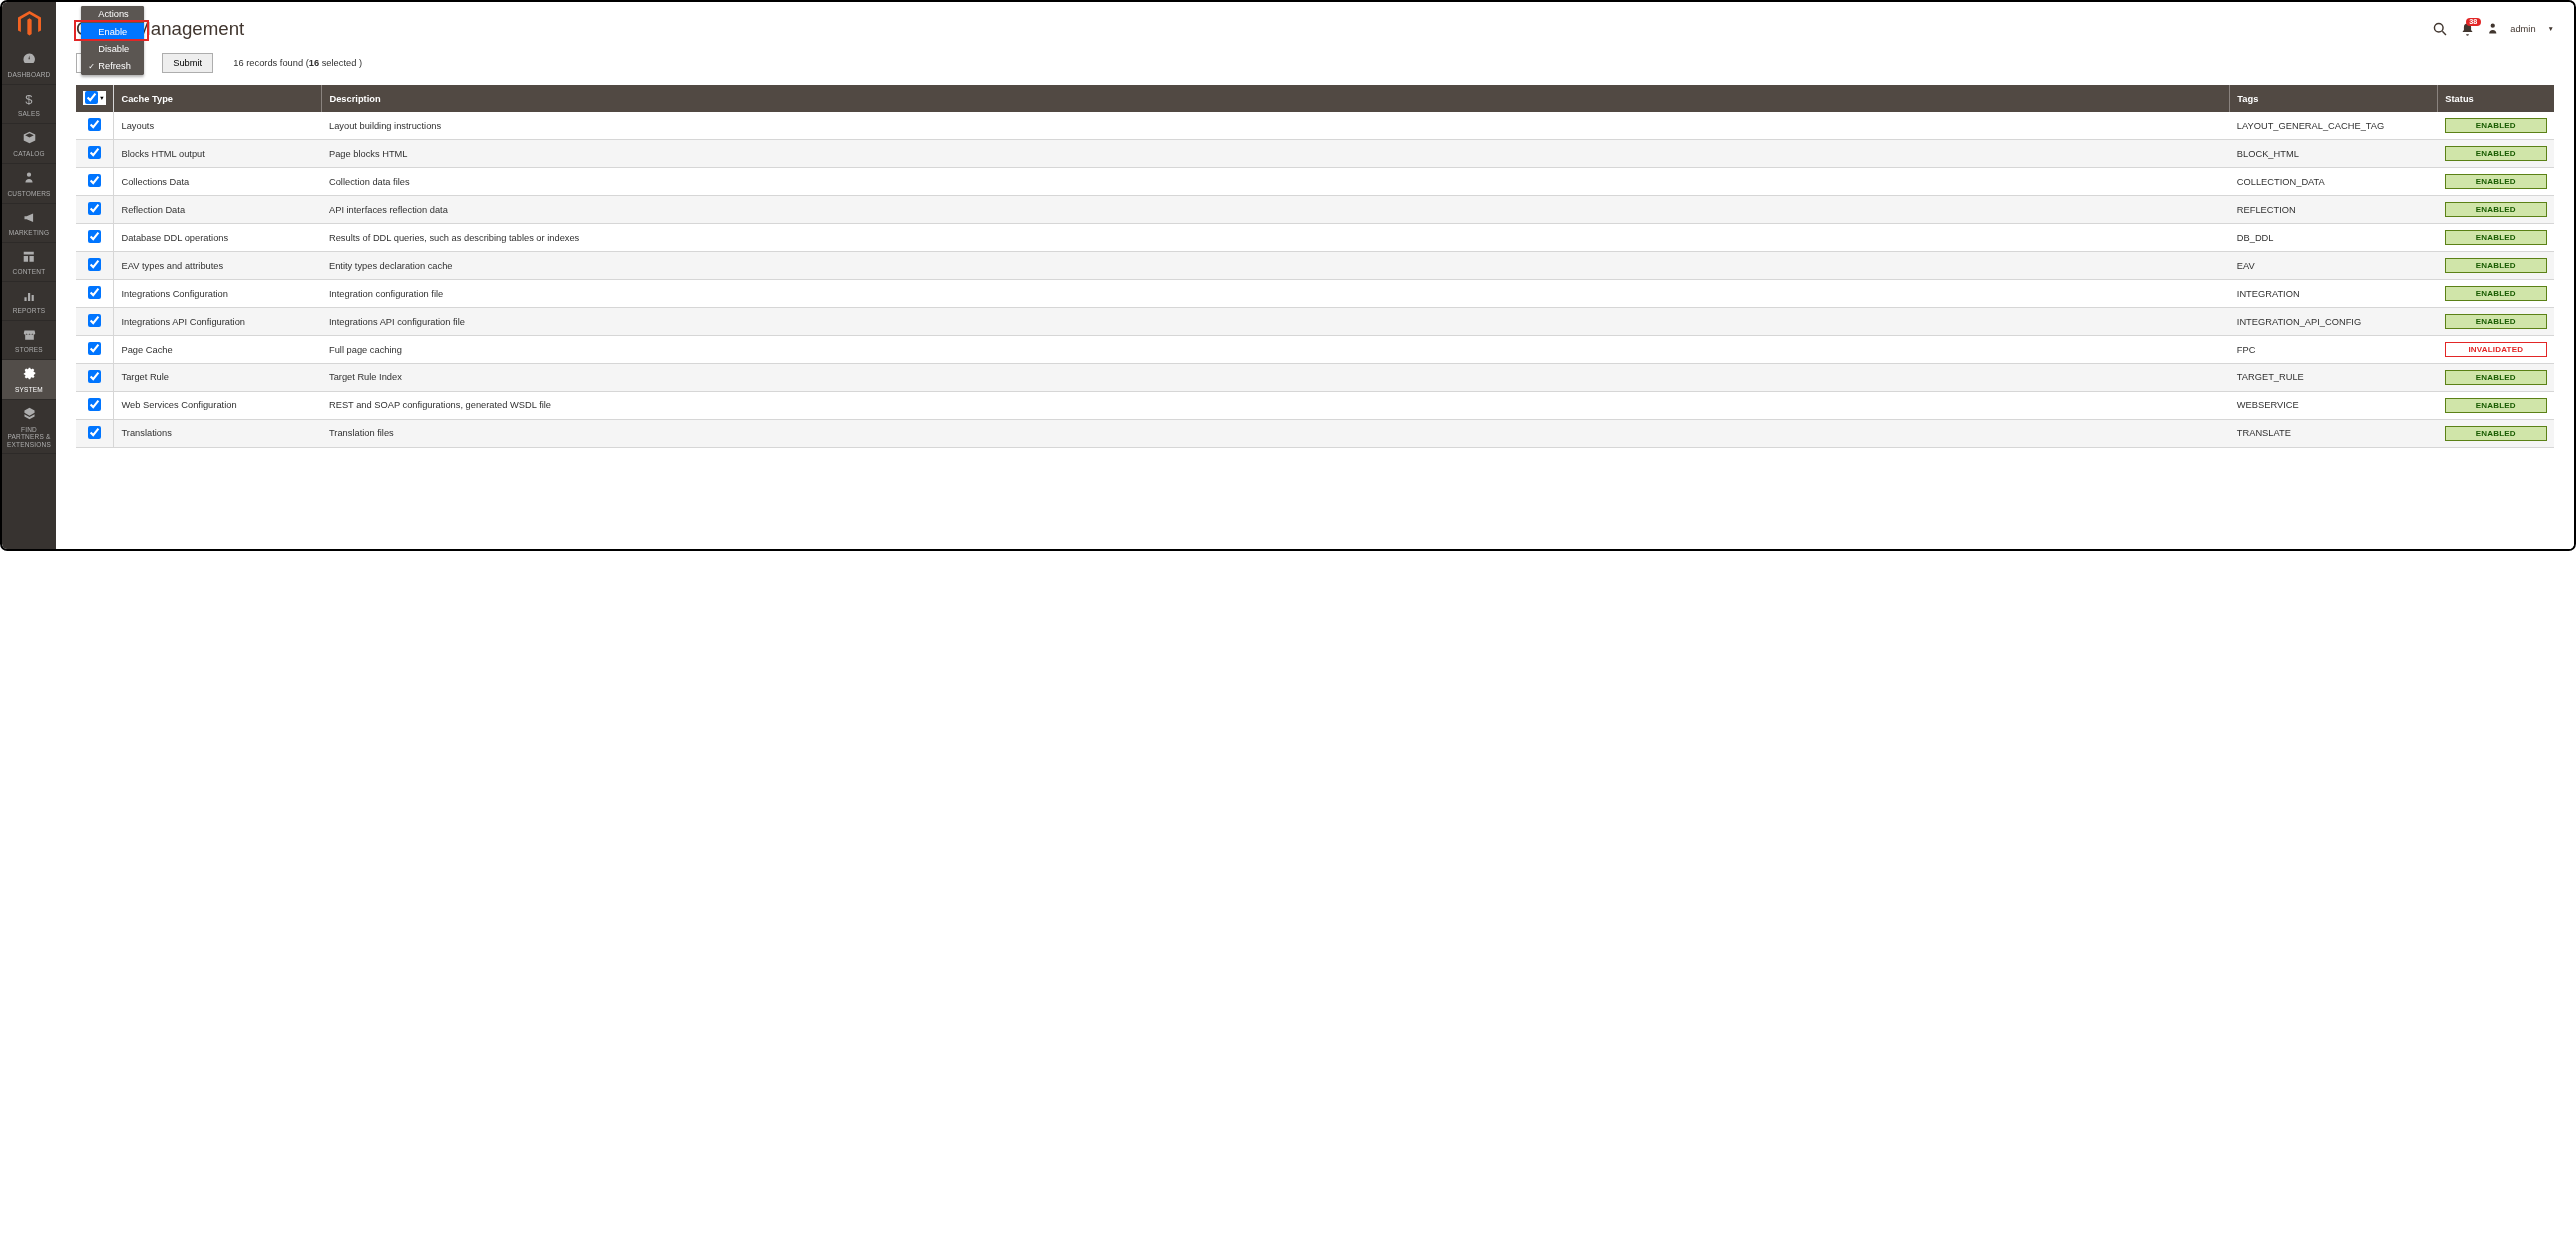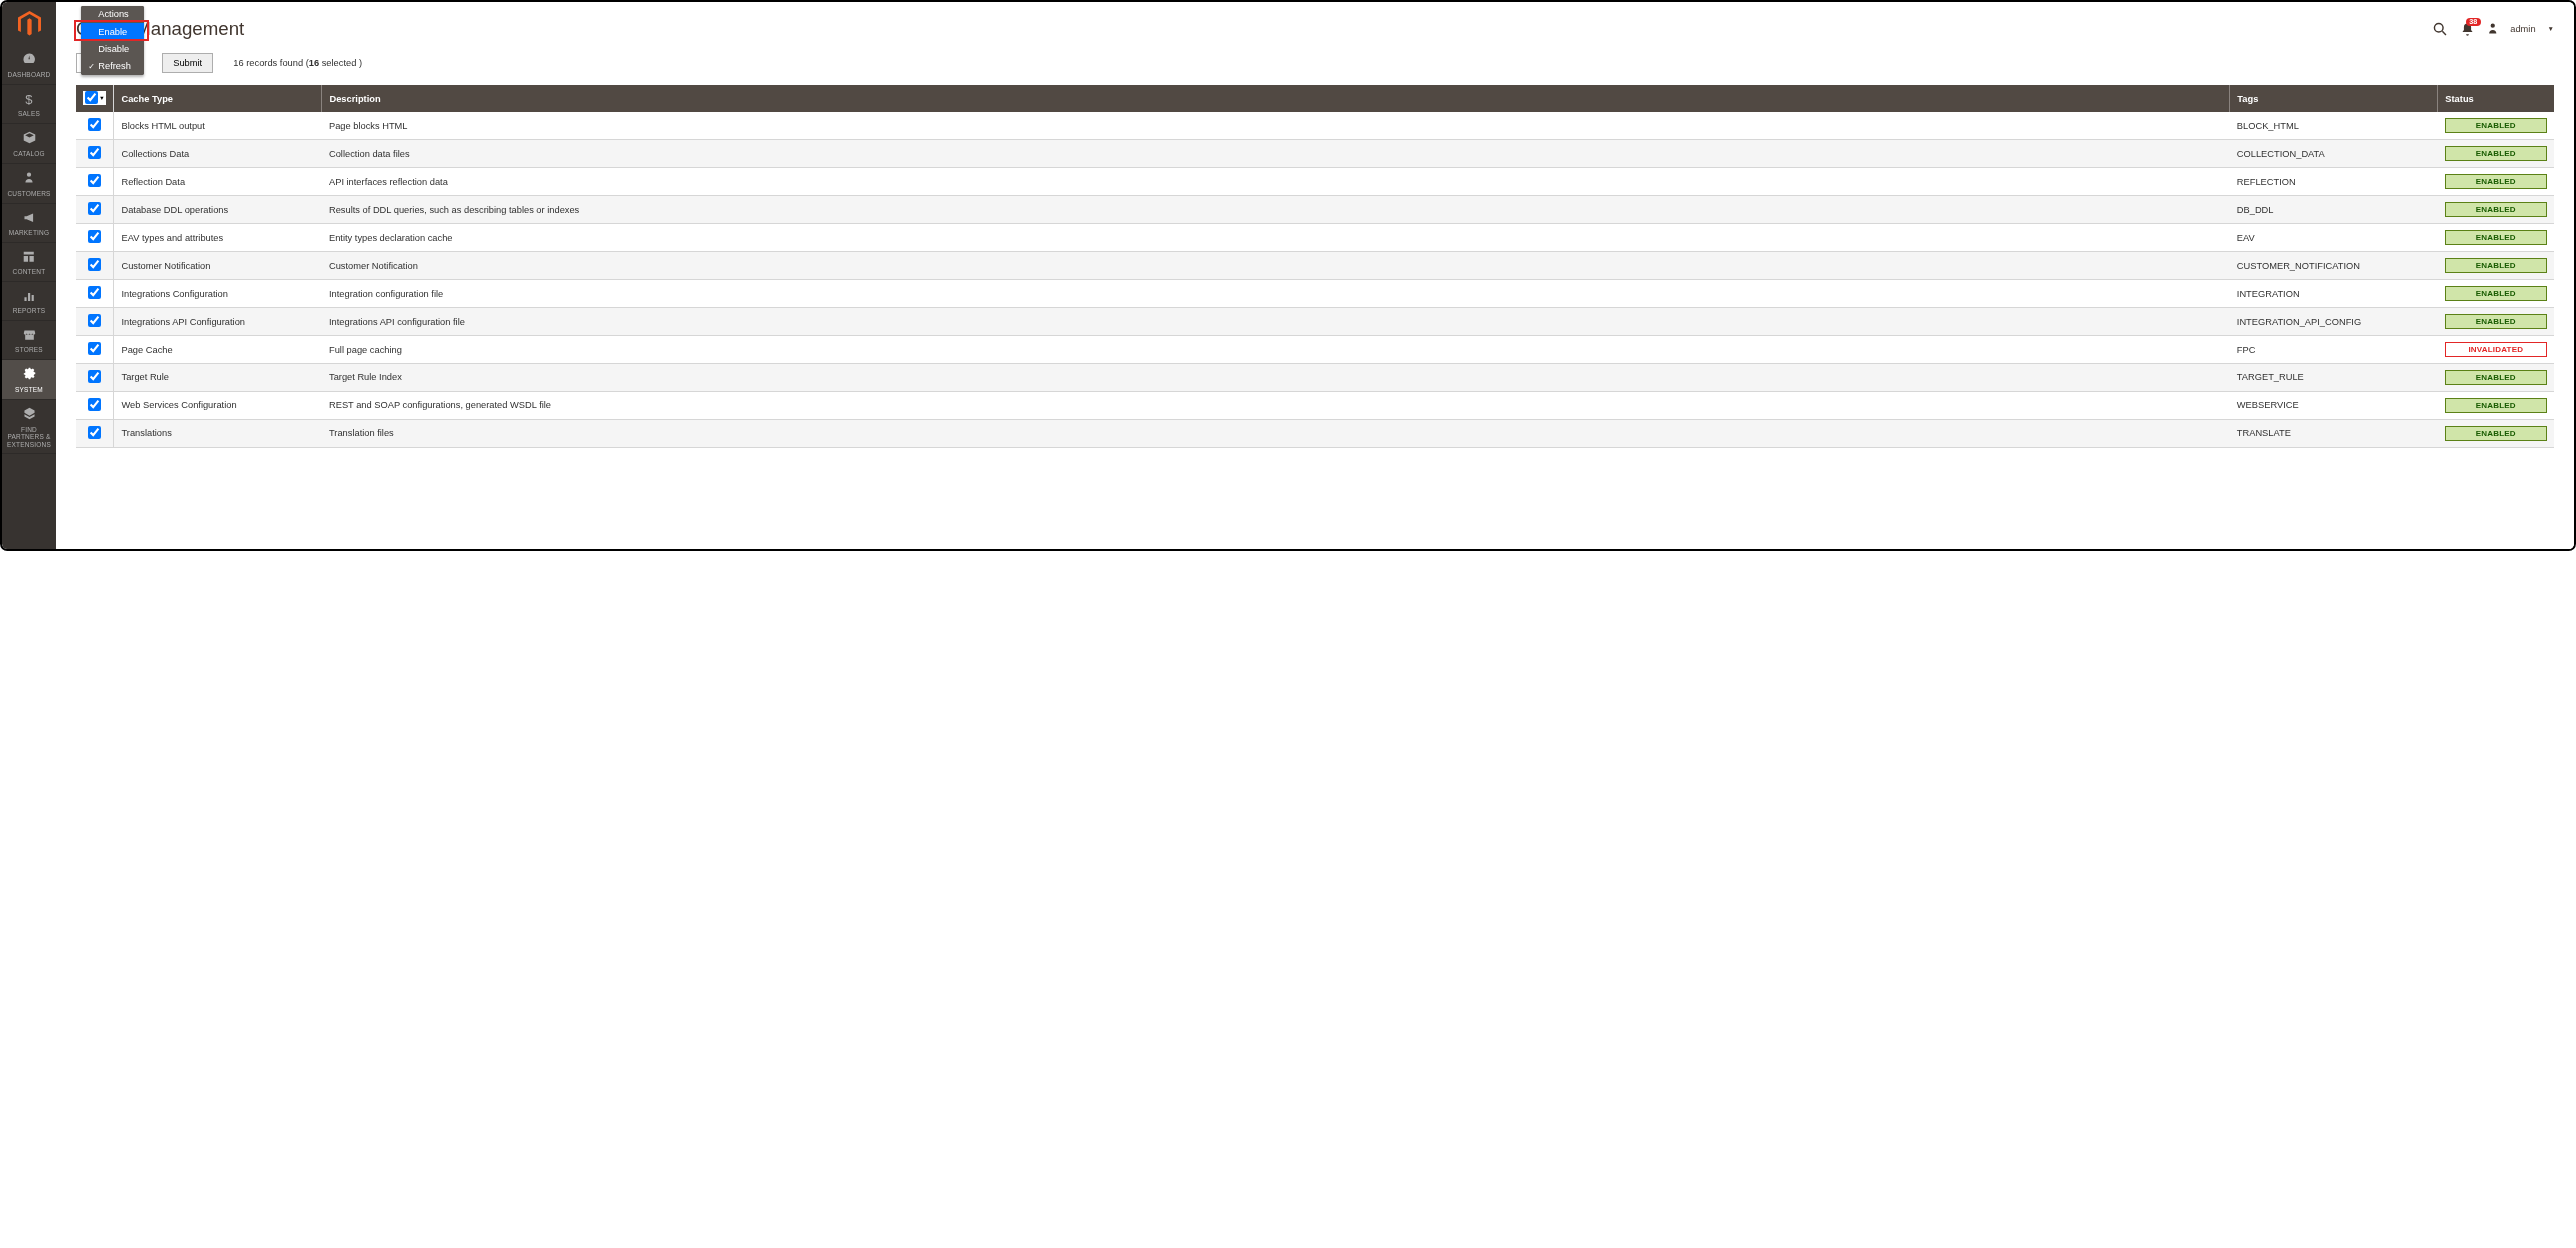--- a/index.html
+++ b/index.html
@@ -340,20 +340,29 @@
           </th>
           <th class="col-cache">Cache Type</th>
           <th class="col-desc">Description</th>
           <th class="col-tags">Tags</th>
           <th class="col-status">Status</th>
         </tr>
       </thead>
       <tbody id="grid-body">
           <tr>
             <td class="check-col"><input type="checkbox" checked="" style=""></td>
+            <td class="col-cache">Layouts</td>
+            <td class="col-desc">Layout building instructions</td>
+            <td class="col-tags">LAYOUT_GENERAL_CACHE_TAG</td>
+            <td class="col-status">
+              <span class="status-pill status-enabled">ENABLED</span>
+            </td>
+          </tr>
+          <tr>
+            <td class="check-col"><input type="checkbox" checked="" style=""></td>
             <td class="col-cache">Blocks HTML output</td>
             <td class="col-desc">Page blocks HTML</td>
             <td class="col-tags">BLOCK_HTML</td>
             <td class="col-status">
               <span class="status-pill status-enabled">ENABLED</span>
             </td>
           </tr>
           <tr>
             <td class="check-col"><input type="checkbox" checked="" style=""></td>
             <td class="col-cache">Collections Data</td>
@@ -379,29 +388,20 @@
             <td class="col-tags">DB_DDL</td>
             <td class="col-status">
               <span class="status-pill status-enabled">ENABLED</span>
             </td>
           </tr>
           <tr>
             <td class="check-col"><input type="checkbox" checked="" style=""></td>
             <td class="col-cache">EAV types and attributes</td>
             <td class="col-desc">Entity types declaration cache</td>
             <td class="col-tags">EAV</td>
-            <td class="col-status">
-              <span class="status-pill status-enabled">ENABLED</span>
-            </td>
-          </tr>
-          <tr>
-            <td class="check-col"><input type="checkbox" checked="" style=""></td>
-            <td class="col-cache">Customer Notification</td>
-            <td class="col-desc">Customer Notification</td>
-            <td class="col-tags">CUSTOMER_NOTIFICATION</td>
             <td class="col-status">
               <span class="status-pill status-enabled">ENABLED</span>
             </td>
           </tr>
           <tr>
             <td class="check-col"><input type="checkbox" checked="" style=""></td>
             <td class="col-cache">Integrations Configuration</td>
             <td class="col-desc">Integration configuration file</td>
             <td class="col-tags">INTEGRATION</td>
             <td class="col-status">

